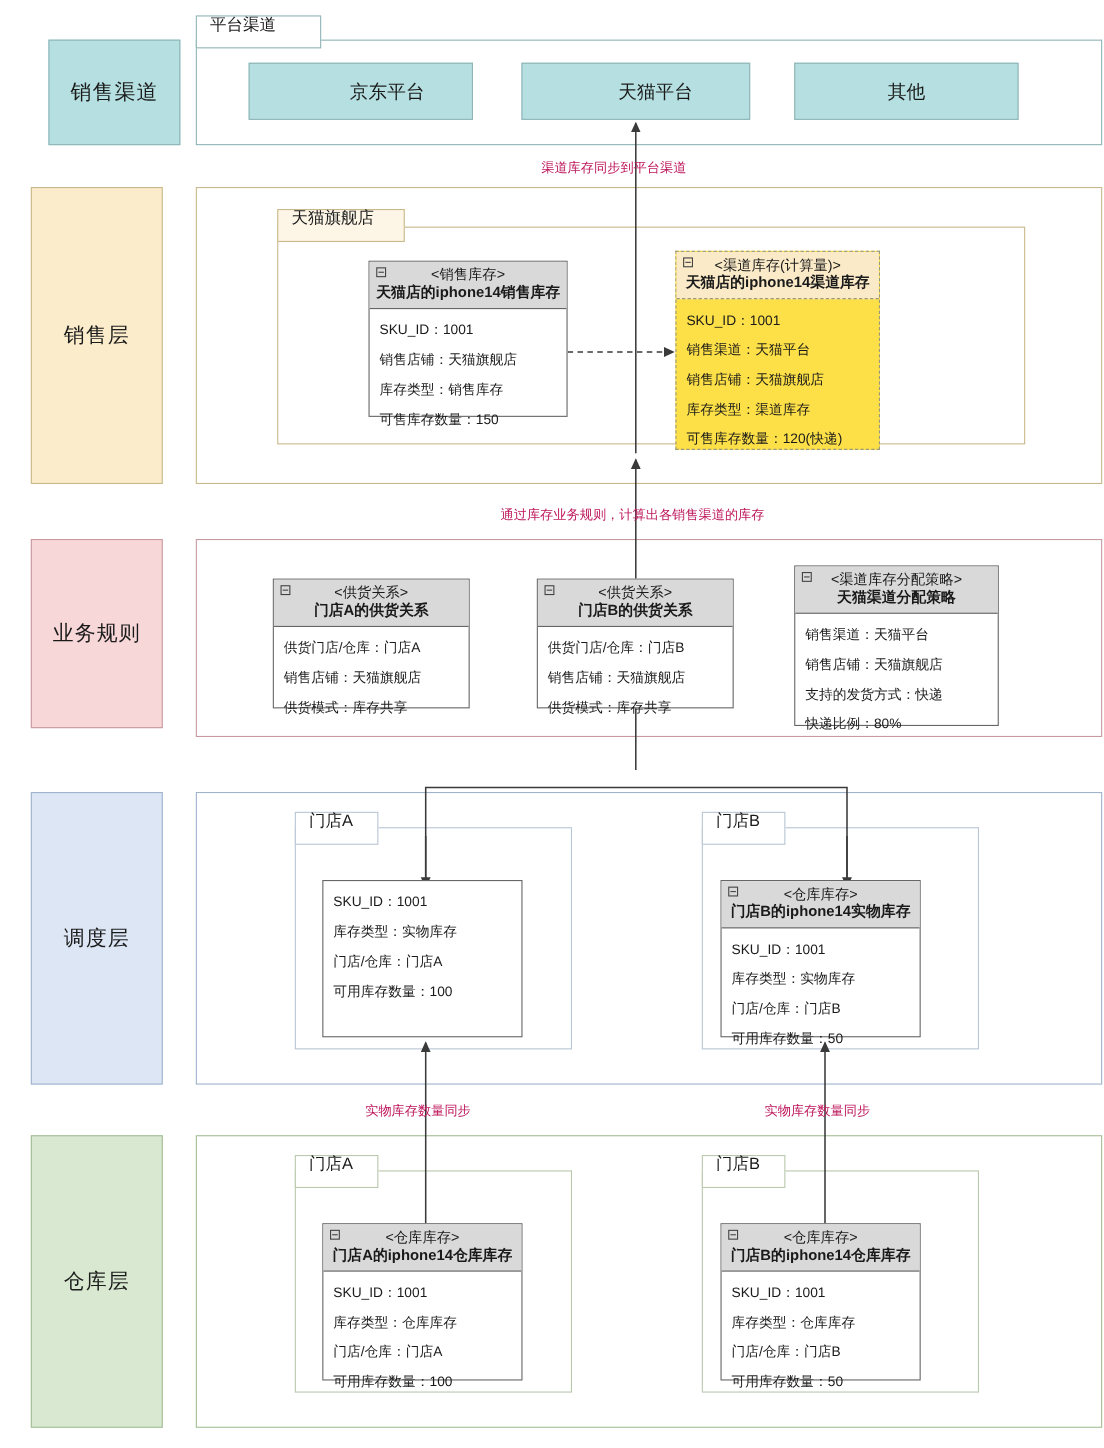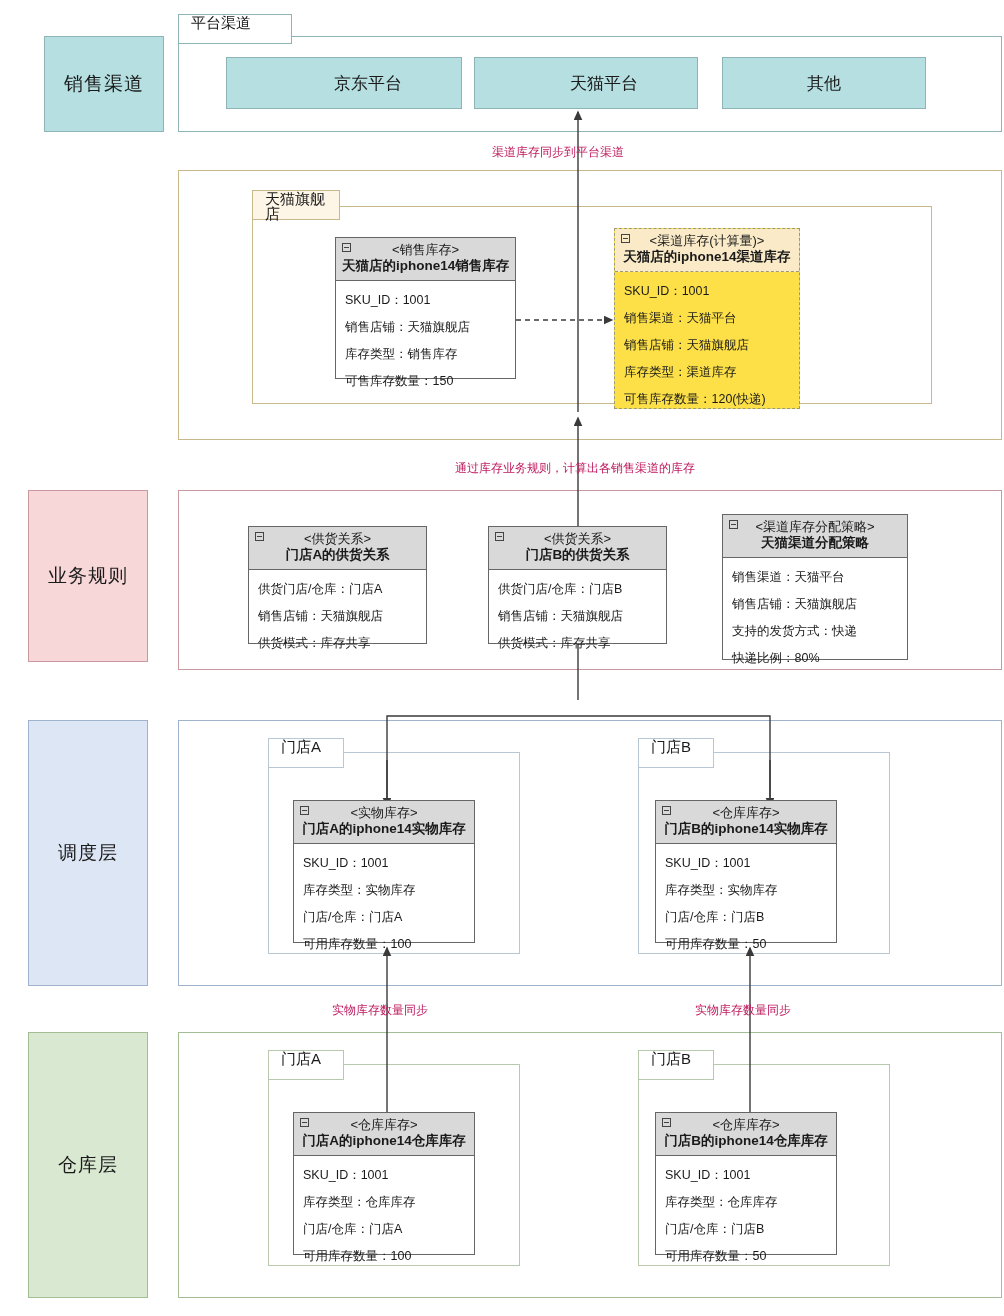--- a/index.html
+++ b/index.html
@@ -157,55 +157,58 @@
 
     <line x1="387" y1="1118" x2="387" y2="948" stroke="#3a3a3a" stroke-width="1.4" marker-end="url(#arrow)"></line>
 
     <line x1="750" y1="1118" x2="750" y2="948" stroke="#3a3a3a" stroke-width="1.4" marker-end="url(#arrow)"></line>
   </svg>
 
   <div class="layer-chip" style="left:28px;top:36px;width:120px;height:96px;background:#b5dfe0;border-color:#8fb4b6;margin-left:16px;">
     <span>销售渠道</span>
   </div>
 
+  <div class="layer-chip" style="left:28px;top:170px;width:120px;height:270px;background:#fbeccb;border-color:#c9b88a;">
+    <span>销售层</span>
+  </div>
 
   <div class="layer-chip" style="left:28px;top:490px;width:120px;height:172px;background:#f8d7d9;border-color:#c89aa0;">
     <span>业务规则</span>
   </div>
 
   <div class="layer-chip" style="left:28px;top:720px;width:120px;height:266px;background:#dce6f5;border-color:#9fb3cc;">
     <span>调度层</span>
   </div>
 
   <div class="layer-chip" style="left:28px;top:1032px;width:120px;height:266px;background:#d9e8d0;border-color:#a3bd94;">
     <span>仓库层</span>
   </div>
 
   <div class="layer-box" style="left:178px;top:36px;width:824px;height:96px;border-color:#8fb4b6;"></div>
   <div class="group-tab" style="left:178px;top:14px;width:114px;height:30px;border-color:#8fb4b6;">
     <span>平台渠道</span>
   </div>
 
-  <div class="pill" style="left:226px;top:57px;width:236px;height:52px;padding-left:48px;">
+  <div class="pill" style="left:226px;top:57px;width:204px;height:52px;padding-left:48px;">
     <span>京东平台</span>
   </div>
-  <div class="pill" style="left:474px;top:57px;width:224px;height:52px;padding-left:36px;">
+  <div class="pill" style="left:474px;top:57px;width:208px;height:52px;padding-left:36px;">
     <span>天猫平台</span>
   </div>
   <div class="pill" style="left:722px;top:57px;width:204px;height:52px;">
     <span>其他</span>
   </div>
 
   <div class="conn-label" style="left:492px;top:144px;">
     <span>渠道库存同步到平台渠道</span>
   </div>
 
   <div class="layer-box" style="left:178px;top:170px;width:824px;height:270px;border-color:#c9b88a;"></div>
   <div class="group" style="left:252px;top:206px;width:680px;height:198px;border-color:#c9b88a;"></div>
-  <div class="group-tab" style="left:252px;top:190px;width:88px;height:30px;border-color:#c9b88a;background:#fdf6e6;">
+  <div class="group-tab" style="left:252px;top:190px;width:116px;height:30px;border-color:#c9b88a;background:#fdf6e6;">
     <span>天猫旗舰店</span>
   </div>
 
   <div class="card" style="left:335px;top:237px;width:181px;height:142px;">
     <div class="card-head">
       <span class="minus-icon"></span>
       <span class="card-type">&lt;销售库存&gt;</span>
       <span class="card-title">天猫店的iphone14销售库存</span>
     </div>
     <div class="card-body">
@@ -283,25 +286,20 @@
   <div class="group-tab" style="left:268px;top:738px;width:76px;height:30px;">
     <span>门店A</span>
   </div>
 
   <div class="group" style="left:638px;top:752px;width:252px;height:202px;"></div>
   <div class="group-tab" style="left:638px;top:738px;width:76px;height:30px;">
     <span>门店B</span>
   </div>
 
   <div class="card" style="left:293px;top:800px;width:182px;height:143px;">
-    <div class="card-head">
-      <span class="minus-icon"></span>
-      <span class="card-type">&lt;实物库存&gt;</span>
-      <span class="card-title">门店A的iphone14实物库存</span>
-    </div>
     <div class="card-body">
       <div class="card-row">SKU_ID：1001</div>
       <div class="card-row">库存类型：实物库存</div>
       <div class="card-row">门店/仓库：门店A</div>
       <div class="card-row">可用库存数量：100</div>
     </div>
   </div>
 
   <div class="card" style="left:655px;top:800px;width:182px;height:143px;">
     <div class="card-head">

